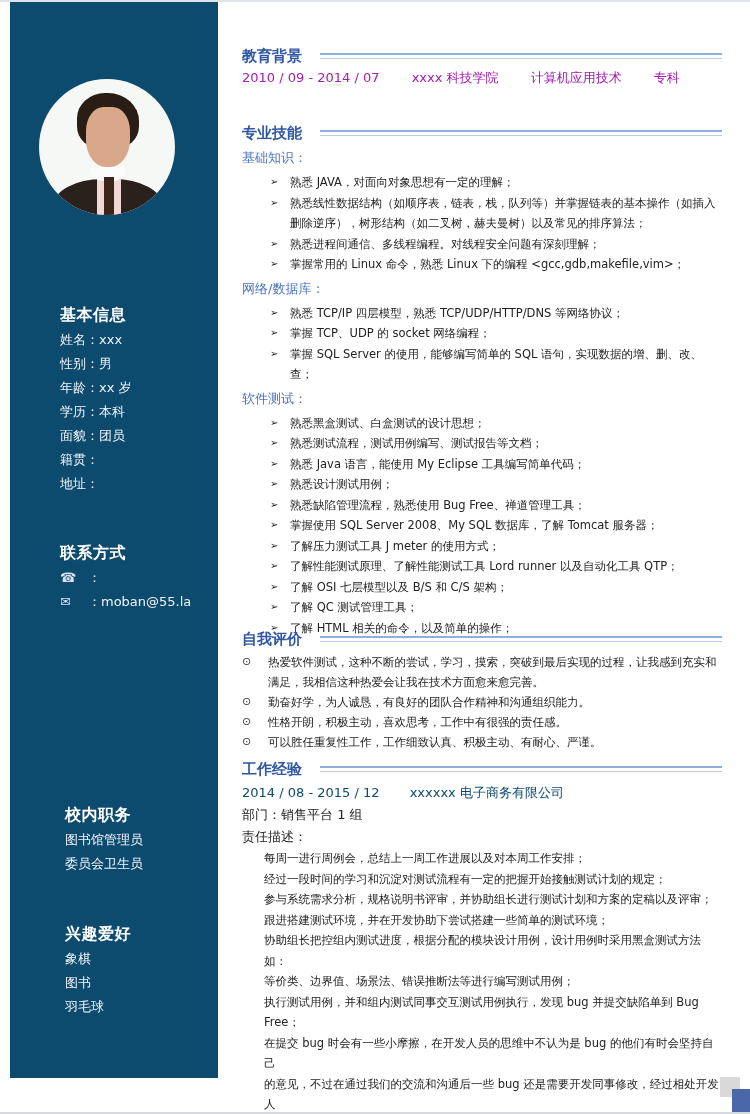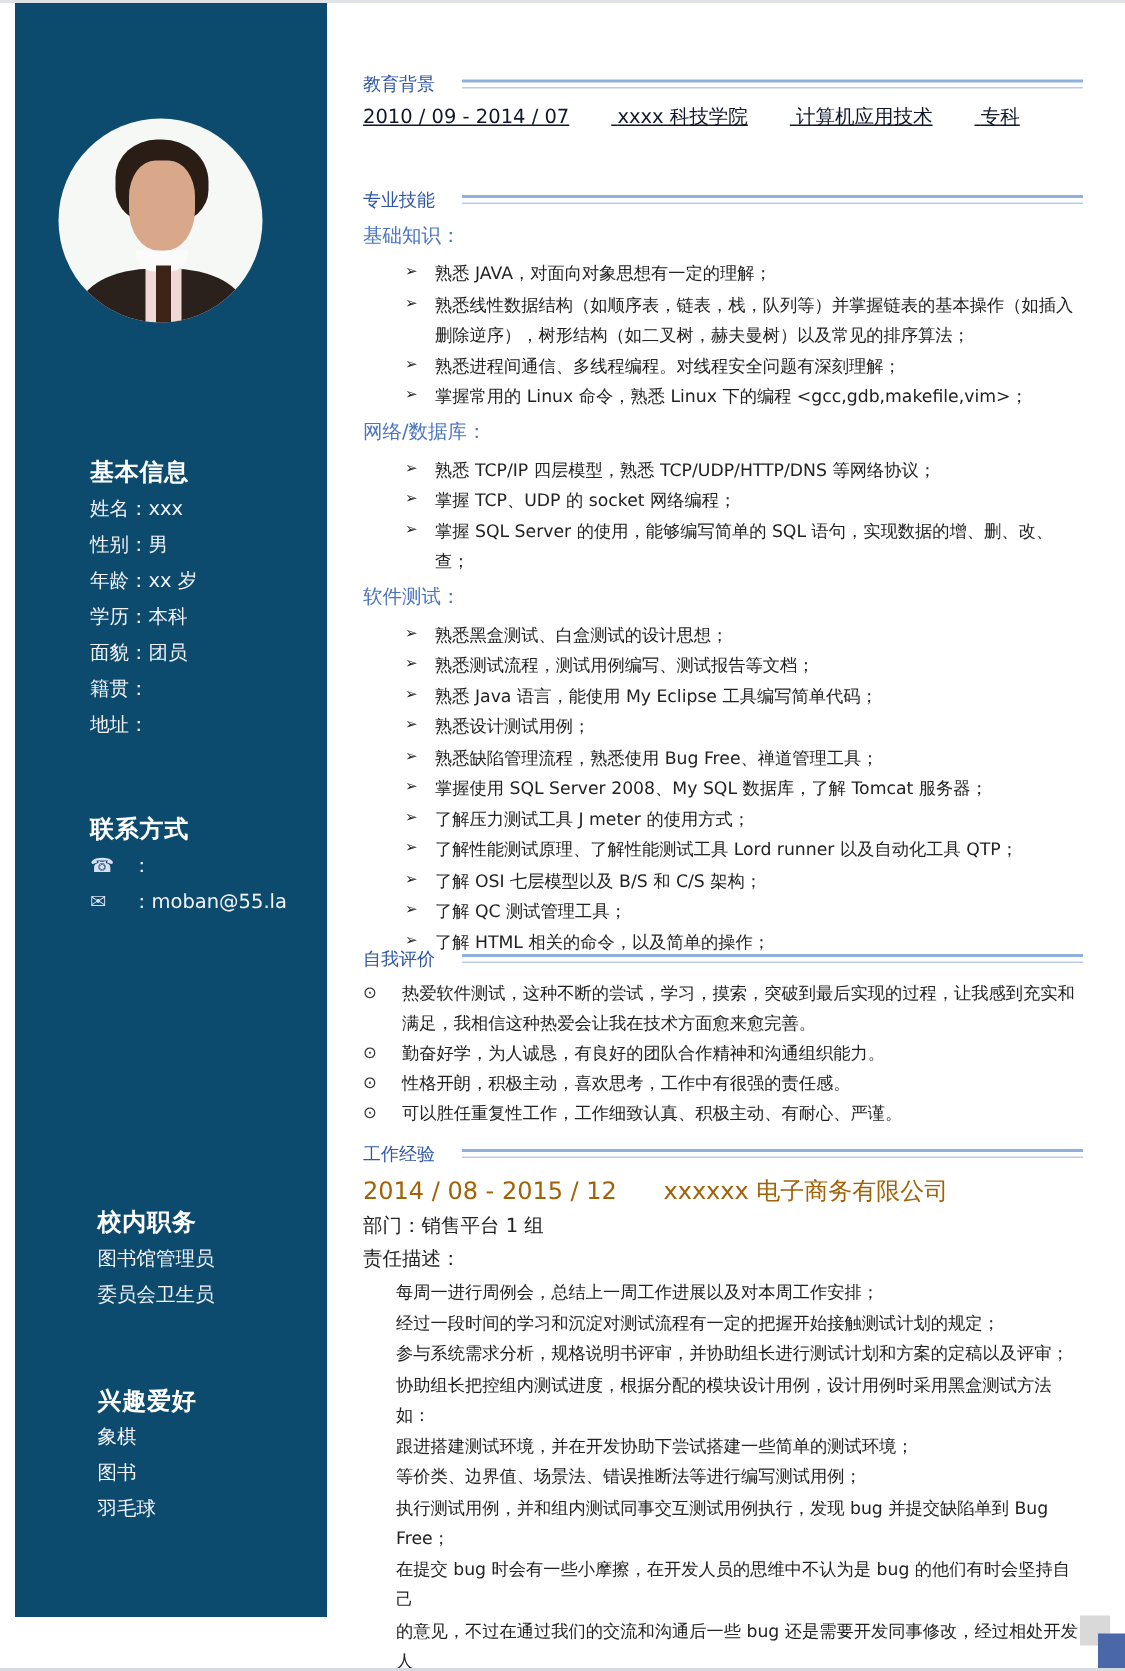--- a/index.html
+++ b/index.html
@@ -26,32 +26,32 @@
   .photo .tie { position:absolute; left:65px; top:98px; width:10px; height:40px; background:#3c2419; }
 
   .sb-section { position:absolute; left:50px; }
   .sb-title { font-size:16px; font-weight:bold; margin-bottom:2px; letter-spacing:0.5px; }
   .sb-line { font-size:13px; line-height:24px; color:#f2f4fa; }
   .sb-line .ic { display:inline-block; width:28px; color:#d8dff0; }
 
   .main { position:absolute; left:242px; top:0; width:490px; }
   .sec { position:absolute; left:0; width:480px; }
   .sec-head { display:flex; align-items:center; height:22px; }
-  .sec-title { font-size:12px; font-weight:normal; color:#2f57a3; white-space:nowrap; }
+  .sec-title { font-size:15px; font-weight:bold; color:#2f57a3; white-space:nowrap; }
   .sec-rule { flex:1; margin-left:18px; height:3px; border-top:2px solid #8fb0dd; border-bottom:1px solid #b9cde9; }
-  .edu-row { font-size:13px; color:#0f172a; margin-top:2px; white-space:nowrap;text-decoration:underline; }
+  .edu-row { font-size:13px; color:#a21caf; margin-top:2px; white-space:nowrap; }
   .edu-row span { margin-right:28px; }
   .sub { font-size:13px; color:#4a74c0; line-height:20px; }
   ul.arrow { list-style:none; margin:4px; padding:0; }
   ul.arrow li { position:relative; font-size:11.5px; line-height:20.5px; color:#222; padding-left:44px; }
   ul.arrow li::before { content:"➢"; position:absolute; left:24px; top:0; font-size:10px; color:#222; }
   ul.dot { list-style:none; margin:0; padding:0; }
   ul.dot li { position:relative; font-size:11.5px; line-height:20px; color:#222; padding-left:26px; }
   ul.dot li::before { content:"⊙"; position:absolute; left:0; top:0; font-size:11px; color:#333; }
-  .work-head { font-size:16px; color:#a16207; margin-top:4px; white-space:nowrap; }
+  .work-head { font-size:13px; color:#0c4a6e; margin-top:4px; white-space:nowrap; }
   .work-head span { margin-right:26px; }
   .plain { font-size:13px; color:#222; line-height:22px; }
   .desc p { margin:0; padding-left:22px; font-size:11.5px; line-height:20.5px; color:#222; }
   .corner-gray { position:absolute; left:720px; top:1077px; width:20px; height:20px; background:#d9d9d9; }
   .corner-blue { position:absolute; left:732px; top:1089px; width:18px; height:23px; background:#4a67a8; }
 </style>
 </head>
 <body>
 
 <div class="topline"></div>
@@ -172,22 +172,22 @@
     <div class="work-head">
       <span>2014 / 08 - 2015 / 12</span>
       <span>xxxxxx 电子商务有限公司</span>
     </div>
     <div class="plain" style="margin-top:2px;">部门：销售平台 1 组</div>
     <div class="plain">责任描述：</div>
     <div class="desc">
       <p>每周一进行周例会，总结上一周工作进展以及对本周工作安排；</p>
       <p>经过一段时间的学习和沉淀对测试流程有一定的把握开始接触测试计划的规定；</p>
       <p>参与系统需求分析，规格说明书评审，并协助组长进行测试计划和方案的定稿以及评审；</p>
+      <p>跟进搭建测试环境，并在开发协助下尝试搭建一些简单的测试环境；</p>
       <p>协助组长把控组内测试进度，根据分配的模块设计用例，设计用例时采用黑盒测试方法如：</p>
-      <p>跟进搭建测试环境，并在开发协助下尝试搭建一些简单的测试环境；</p>
       <p>等价类、边界值、场景法、错误推断法等进行编写测试用例；</p>
       <p>执行测试用例，并和组内测试同事交互测试用例执行，发现 bug 并提交缺陷单到 Bug Free；</p>
       <p>在提交 bug 时会有一些小摩擦，在开发人员的思维中不认为是 bug 的他们有时会坚持自己</p>
       <p>的意见，不过在通过我们的交流和沟通后一些 bug 还是需要开发同事修改，经过相处开发人</p>
 
     </div>
   </div>
 </div>
 
 <div class="corner-gray"></div>

